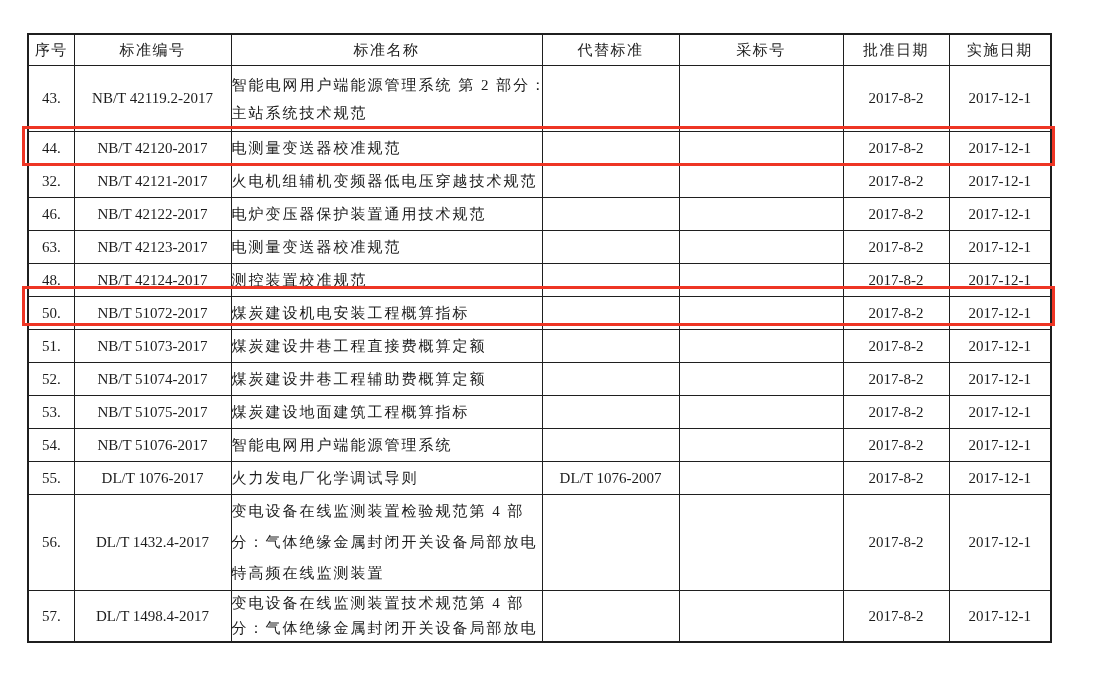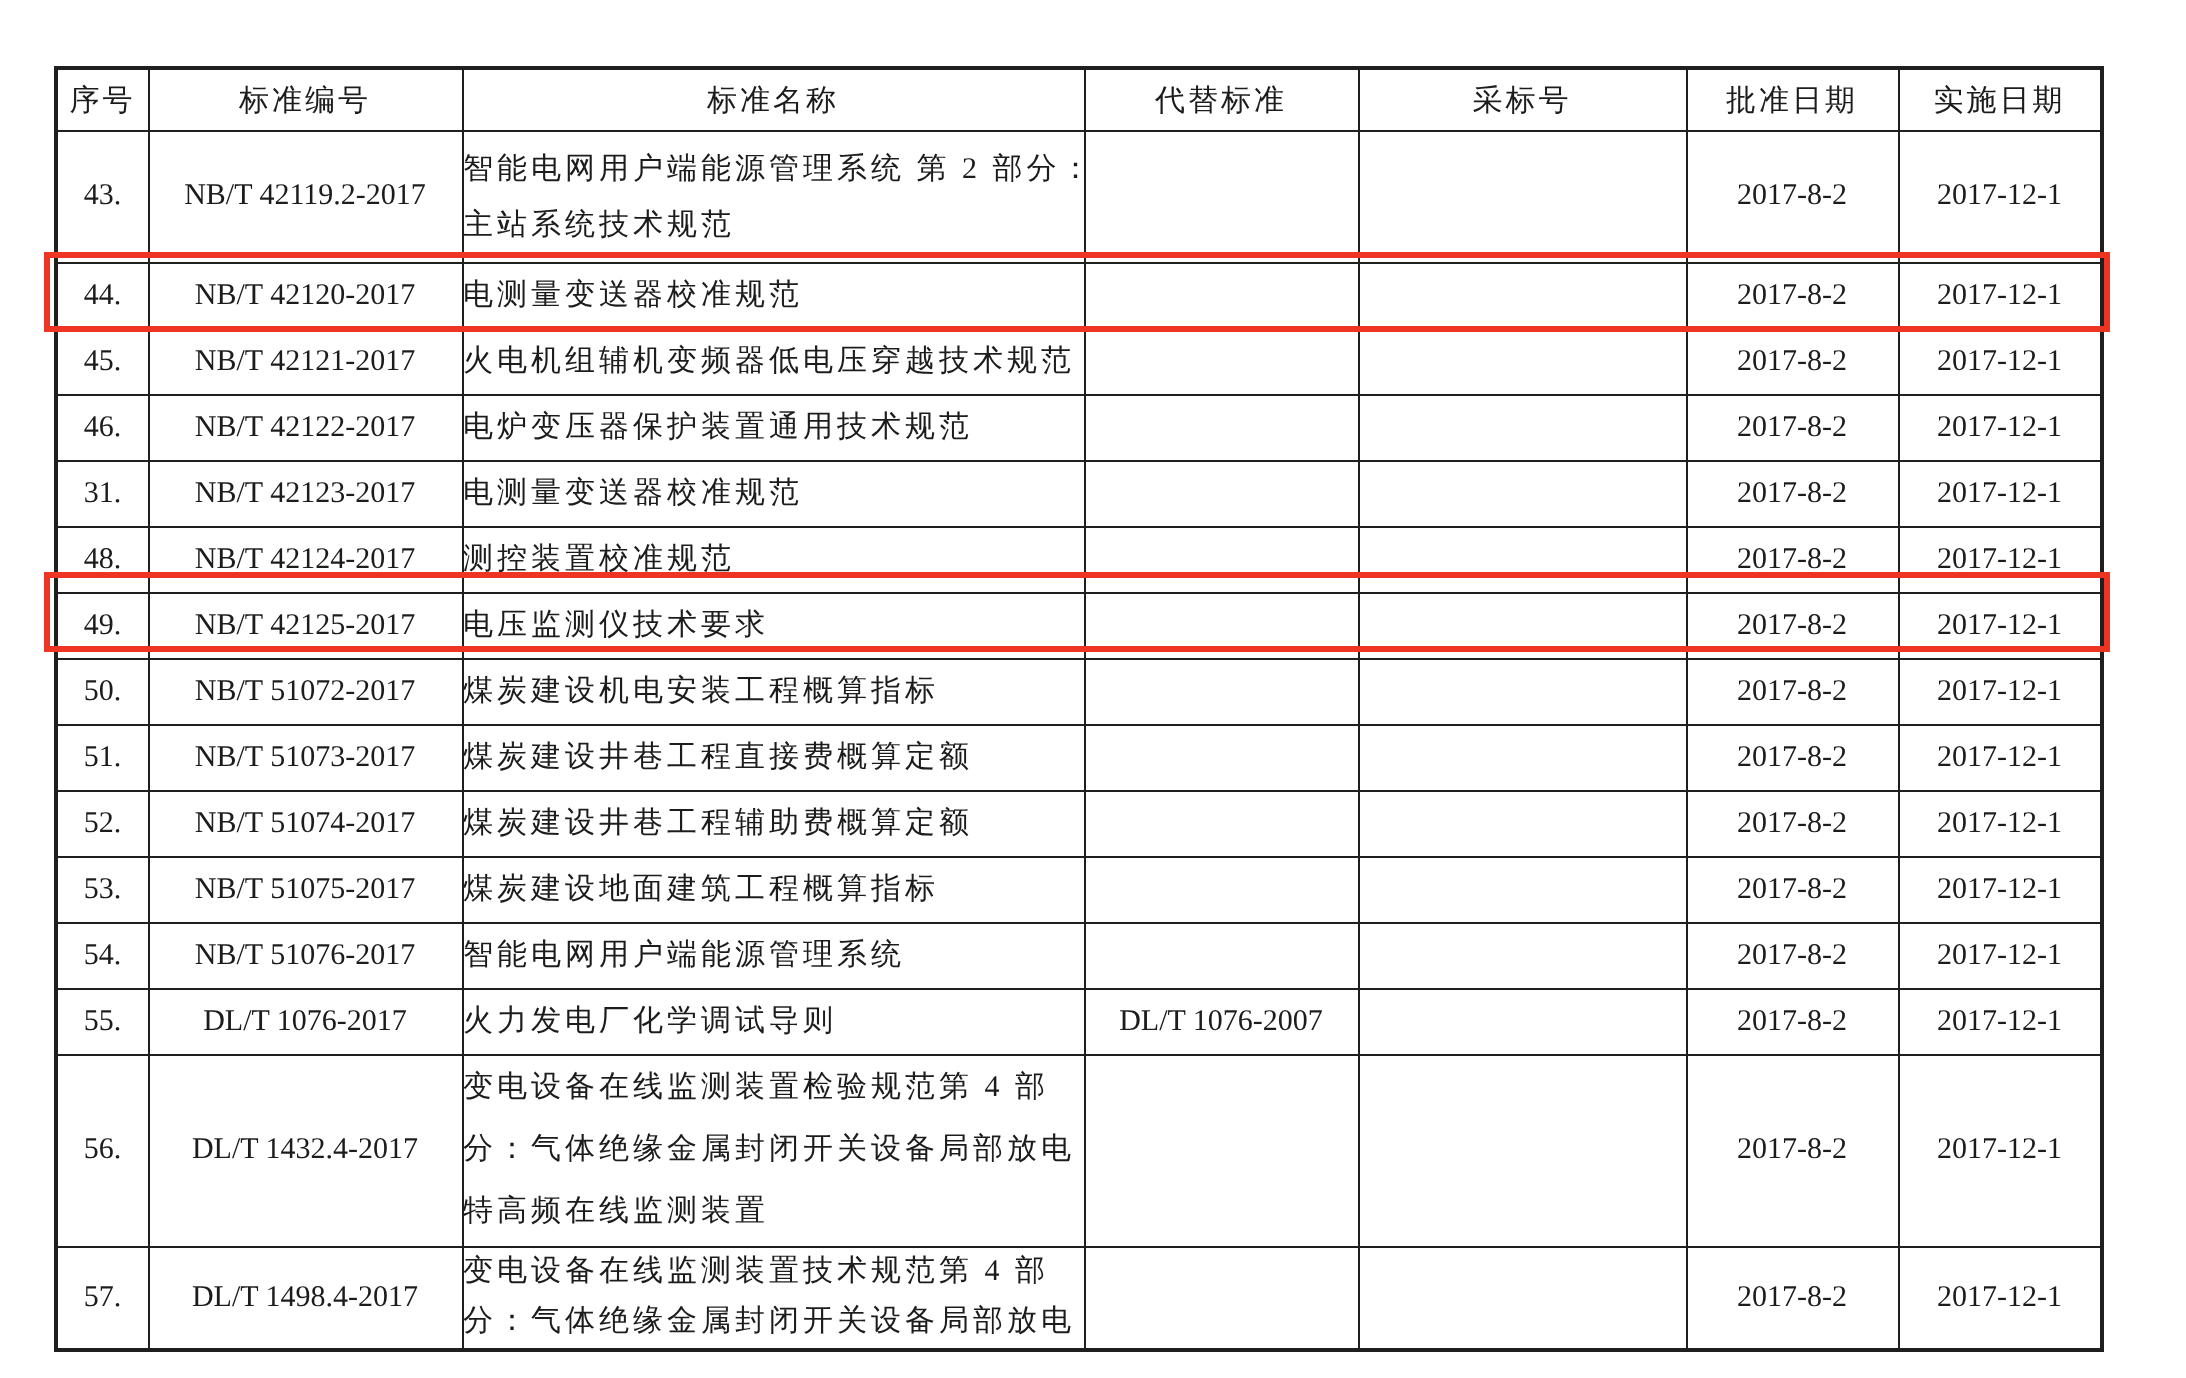--- a/index.html
+++ b/index.html
@@ -117,59 +117,50 @@
         <tr class="h32">
           <td class="cell-no">44.</td>
           <td class="cell-code">NB/T 42120-2017</td>
           <td class="cell-name">电测量变送器校准规范</td>
           <td class="cell-replaced"></td>
           <td class="cell-adopted"></td>
           <td class="cell-approval">2017-8-2</td>
           <td class="cell-impl">2017-12-1</td>
         </tr>
         <tr class="h32">
-          <td class="cell-no">45.</td>
+          <td class="cell-no">32.</td>
           <td class="cell-code">NB/T 42121-2017</td>
           <td class="cell-name">火电机组辅机变频器低电压穿越技术规范</td>
           <td class="cell-replaced"></td>
           <td class="cell-adopted"></td>
           <td class="cell-approval">2017-8-2</td>
           <td class="cell-impl">2017-12-1</td>
         </tr>
         <tr class="h32">
           <td class="cell-no">46.</td>
           <td class="cell-code">NB/T 42122-2017</td>
           <td class="cell-name">电炉变压器保护装置通用技术规范</td>
           <td class="cell-replaced"></td>
           <td class="cell-adopted"></td>
           <td class="cell-approval">2017-8-2</td>
           <td class="cell-impl">2017-12-1</td>
         </tr>
         <tr class="h32">
-          <td class="cell-no">31.</td>
+          <td class="cell-no">63.</td>
           <td class="cell-code">NB/T 42123-2017</td>
           <td class="cell-name">电测量变送器校准规范</td>
           <td class="cell-replaced"></td>
           <td class="cell-adopted"></td>
           <td class="cell-approval">2017-8-2</td>
           <td class="cell-impl">2017-12-1</td>
         </tr>
         <tr class="h32">
           <td class="cell-no">48.</td>
           <td class="cell-code">NB/T 42124-2017</td>
           <td class="cell-name">测控装置校准规范</td>
-          <td class="cell-replaced"></td>
-          <td class="cell-adopted"></td>
-          <td class="cell-approval">2017-8-2</td>
-          <td class="cell-impl">2017-12-1</td>
-        </tr>
-        <tr class="h32">
-          <td class="cell-no">49.</td>
-          <td class="cell-code">NB/T 42125-2017</td>
-          <td class="cell-name">电压监测仪技术要求</td>
           <td class="cell-replaced"></td>
           <td class="cell-adopted"></td>
           <td class="cell-approval">2017-8-2</td>
           <td class="cell-impl">2017-12-1</td>
         </tr>
         <tr class="h32">
           <td class="cell-no">50.</td>
           <td class="cell-code">NB/T 51072-2017</td>
           <td class="cell-name">煤炭建设机电安装工程概算指标</td>
           <td class="cell-replaced"></td>

